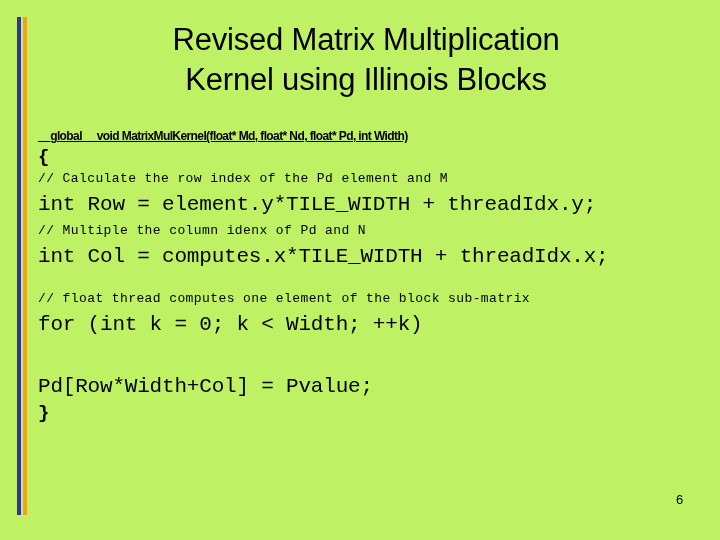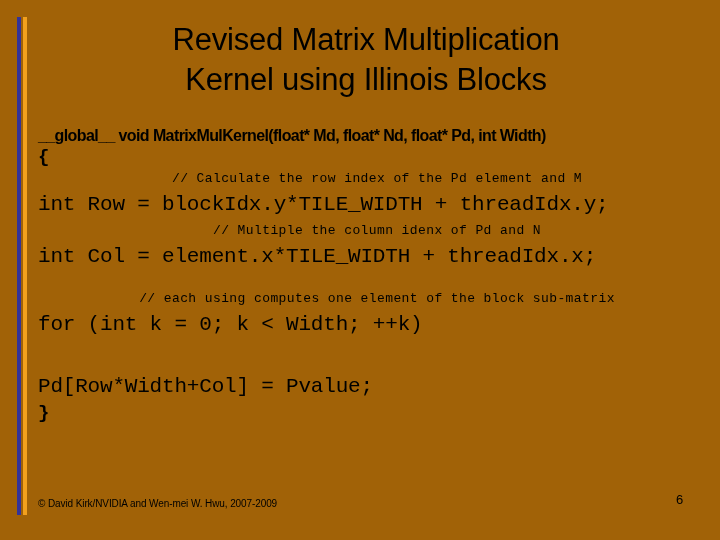--- a/index.html
+++ b/index.html
@@ -8,21 +8,21 @@
     background: #ffffff;
   }
   body {
     font-family: "Liberation Sans", sans-serif;
     -webkit-font-smoothing: none;
   }
   #slide {
     position: relative;
     width: 720px;
     height: 540px;
-    background: #a16207;
+    background: #bef264;
     overflow: hidden;
   }
 
   
   .accent-bars {
     position: absolute;
     left: 17px;
     top: 17px;
     height: 498px;
     width: 11px;
@@ -57,40 +57,40 @@
     left: 38px;
     top: 126px;
     width: 678px;
     color: #000000;
   }
   .code-line { white-space: pre; }
 
   
   .ln-sig {
     font-family: "Liberation Sans", sans-serif;
-    font-size: 16px;
+    font-size: 12px;
     line-height: 20px;
     font-weight: bold;
     letter-spacing: -0.6px;
+    text-decoration: underline;
   }
   
   .ln-brace {
     font-family: "Liberation Mono", "DejaVu Sans Mono", monospace;
     font-size: 19px;
     line-height: 22px;
     font-weight: bold;
   }
   
   .ln-comment {
     font-family: "Liberation Mono", "DejaVu Sans Mono", monospace;
     font-size: 13px;
     line-height: 22px;
     font-weight: normal;
     letter-spacing: 0.4px;
-    text-align: center;
   }
   
   .ln-stmt {
     font-family: "Liberation Mono", "DejaVu Sans Mono", monospace;
     font-size: 21px;
     line-height: 30px;
     font-weight: normal;
     letter-spacing: -0.2px;
   }
   .ln-blank {
@@ -134,31 +134,30 @@
 
   <div class="title">
     <span class="title-line">Revised Matrix Multiplication</span>
     <span class="title-line">Kernel using Illinois Blocks</span>
   </div>
 
   <div class="code-body" id="code-body">
       <div class="code-line ln-sig">__global__ void MatrixMulKernel(float* Md, float* Nd, float* Pd, int Width)</div>
       <div class="code-line ln-brace">{</div>
       <div class="code-line ln-comment">// Calculate the row index of the Pd element and M</div>
-      <div class="code-line ln-stmt">int Row = blockIdx.y*TILE_WIDTH + threadIdx.y;</div>
+      <div class="code-line ln-stmt">int Row = element.y*TILE_WIDTH + threadIdx.y;</div>
       <div class="code-line ln-comment">// Multiple the column idenx of Pd and N</div>
-      <div class="code-line ln-stmt">int Col = element.x*TILE_WIDTH + threadIdx.x;</div>
+      <div class="code-line ln-stmt">int Col = computes.x*TILE_WIDTH + threadIdx.x;</div>
       <div class="code-line ln-blank">&nbsp;</div>
-      <div class="code-line ln-comment">// each using computes one element of the block sub-matrix</div>
+      <div class="code-line ln-comment">// float thread computes one element of the block sub-matrix</div>
       <div class="code-line ln-stmt">for (int k = 0; k &lt; Width; ++k)</div>
       <div class="code-line ln-blank">&nbsp;</div>
       <div class="code-line ln-blank">&nbsp;</div>
       <div class="code-line ln-stmt">Pd[Row*Width+Col] = Pvalue;</div>
       <div class="code-line ln-brace">}</div>
     </div>
 
   <div class="footer">
-    <span class="footer-line">© David Kirk/NVIDIA and Wen-mei W. Hwu, 2007-2009</span>
   </div>
 
   <div class="page-number">6</div>
 
 </div>
 
 </body></html>

